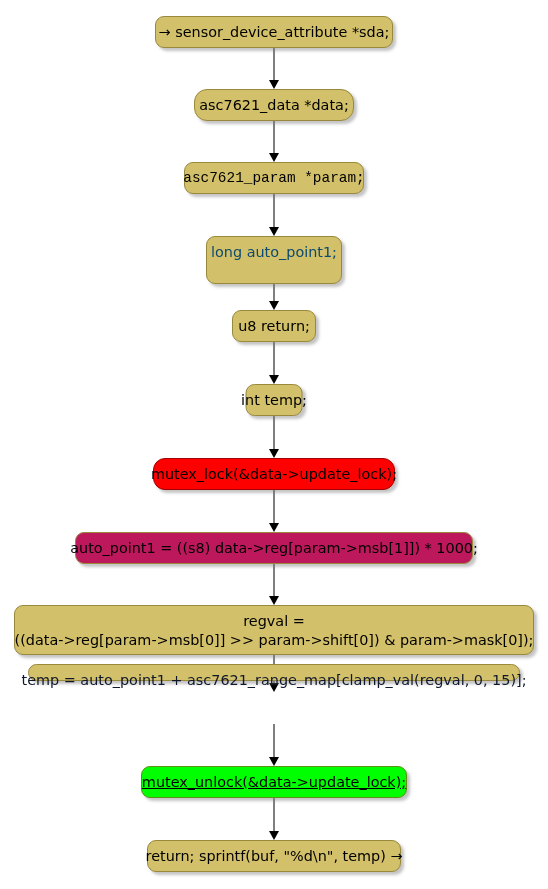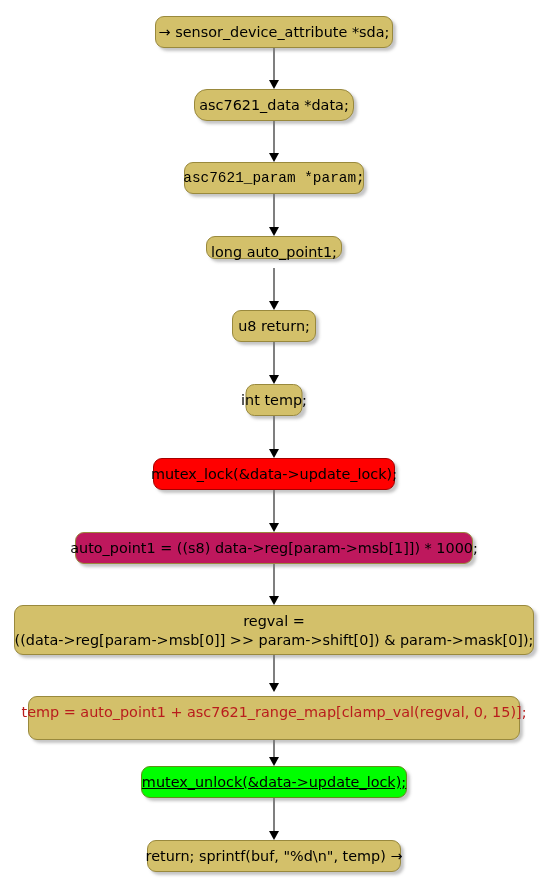--- a/index.html
+++ b/index.html
@@ -89,22 +89,22 @@
     <div class="arrowhead" style="left: 274px; top: 596px; border-top-color: rgb(0, 0, 0);"></div>
     <div class="edge" style="left: 274px; top: 655px; height: 29px; border-left-color: rgb(0, 0, 0);"></div>
     <div class="arrowhead" style="left: 274px; top: 683px; border-top-color: rgb(0, 0, 0);"></div>
     <div class="edge" style="left: 274px; top: 724px; height: 34px; border-left-color: rgb(0, 0, 0);"></div>
     <div class="arrowhead" style="left: 274px; top: 757px; border-top-color: rgb(0, 0, 0);"></div>
     <div class="edge" style="left: 274px; top: 798px; height: 34px; border-left-color: rgb(0, 0, 0);"></div>
     <div class="arrowhead" style="left: 274px; top: 831px; border-top-color: rgb(0, 0, 0);"></div>
     <div class="node" style="left: 274px; top: 16px; width: 238px; height: 32px; background: rgb(211, 192, 106); border-color: rgb(153, 137, 61); color: rgb(0, 0, 0);"><span class="node-line">→ sensor_device_attribute *sda;</span></div>
     <div class="node" style="left: 274px; top: 89px; width: 160px; height: 32px; background: rgb(211, 192, 106); border-color: rgb(153, 137, 61); color: rgb(0, 0, 0); border-radius: 13px;"><span class="node-line">asc7621_data *data;</span></div>
     <div class="node" style="left: 274px; top: 162px; width: 180px; height: 32px; background: rgb(211, 192, 106); border-color: rgb(153, 137, 61); color: rgb(0, 0, 0); font-family: Liberation Mono, monospace;"><span class="node-line">asc7621_param *param;</span></div>
-    <div class="node" style="left: 274px; top: 236px; width: 136px; height: 23px; background: rgb(211, 192, 106); border-color: rgb(153, 137, 61); color: #000000;"><span class="node-line">long auto_point1;</span></div>
+    <div class="node" style="left: 274px; top: 236px; width: 136px; height: 48px; background: rgb(211, 192, 106); border-color: rgb(153, 137, 61); color: #0c4a6e;"><span class="node-line">long auto_point1;</span></div>
     <div class="node" style="left: 274px; top: 310px; width: 84px; height: 32px; background: rgb(211, 192, 106); border-color: rgb(153, 137, 61); color: rgb(0, 0, 0);"><span class="node-line">u8 return;</span></div>
     <div class="node" style="left: 274px; top: 384px; width: 57px; height: 32px; background: rgb(211, 192, 106); border-color: rgb(153, 137, 61); color: rgb(0, 0, 0);"><span class="node-line">int temp;</span></div>
-    <div class="node red" style="left: 274px; top: 458px; width: 242px; height: 32px; background: rgb(255, 0, 0); border-color: rgb(165, 0, 0); color: rgb(0, 0, 0);"><span class="node-line">mutex_lock(&amp;data-&gt;update_lock);</span></div>
+    <div class="node red" style="left: 274px; top: 458px; width: 242px; height: 32px; background: rgb(255, 0, 0); border-color: rgb(165, 0, 0); color: rgb(0, 0, 0); border-radius: 12px;"><span class="node-line">mutex_lock(&amp;data-&gt;update_lock);</span></div>
     <div class="node" style="left: 274px; top: 532px; width: 398px; height: 32px; background: #be185d; border-color: rgb(153, 137, 61); color: rgb(0, 0, 0);"><span class="node-line">auto_point1 = ((s8) data-&gt;reg[param-&gt;msb[1]]) * 1000;</span></div>
     <div class="node" style="left: 274px; top: 605px; width: 520px; height: 50px; background: rgb(211, 192, 106); border-color: rgb(153, 137, 61); color: rgb(0, 0, 0);"><span class="node-line">regval =</span><span class="node-line">((data-&gt;reg[param-&gt;msb[0]] &gt;&gt; param-&gt;shift[0]) &amp; param-&gt;mask[0]);</span></div>
-    <div class="node" style="left: 274px; top: 696px; width: 492px; height: 44px; background: rgb(211, 192, 106); border-color: rgb(153, 137, 61); color: #b91c1c;"><span class="node-line">temp = auto_point1 + asc7621_range_map[clamp_val(regval, 0, 15)];</span></div>
+    <div class="node" style="left: 274px; top: 664px; width: 492px; height: 17px; background: rgb(211, 192, 106); border-color: rgb(153, 137, 61); color: #0f172a;"><span class="node-line">temp = auto_point1 + asc7621_range_map[clamp_val(regval, 0, 15)];</span></div>
     <div class="node green" style="left: 274px; top: 766px; width: 266px; height: 32px; background: rgb(0, 255, 0); border-color: rgb(95, 143, 23); color: rgb(0, 0, 0);"><span class="node-line">mutex_unlock(&amp;data-&gt;update_lock);</span></div>
     <div class="node" style="left: 274px; top: 840px; width: 254px; height: 32px; background: rgb(211, 192, 106); border-color: rgb(153, 137, 61); color: rgb(0, 0, 0);"><span class="node-line">return; sprintf(buf, "%d\n", temp) →</span></div>
   </div>
 
 </body></html>

